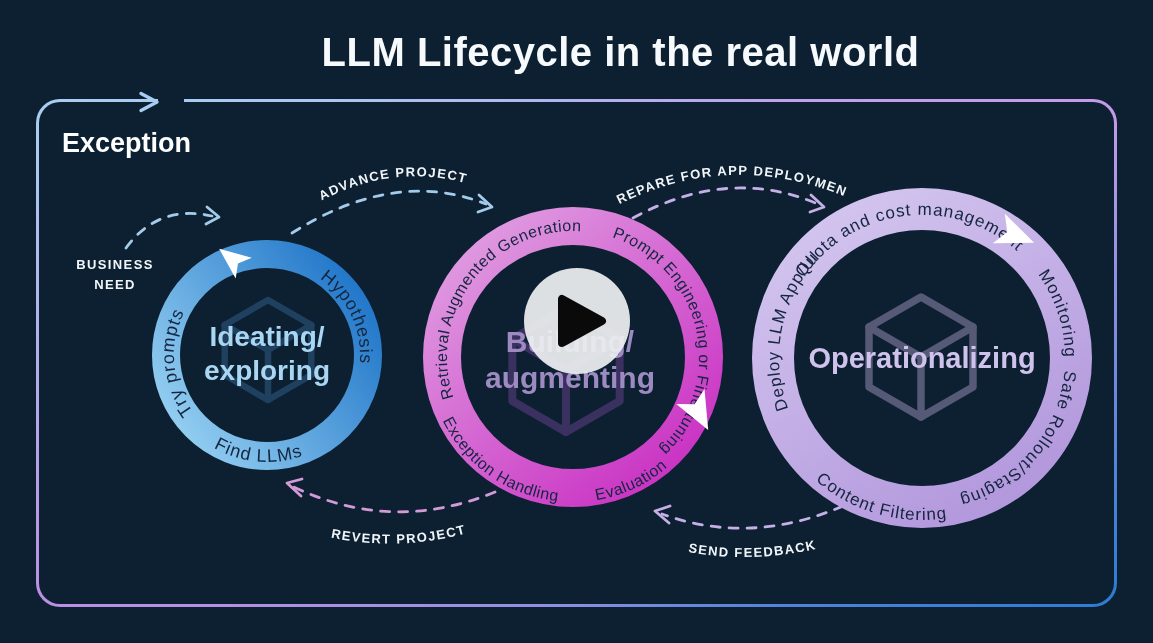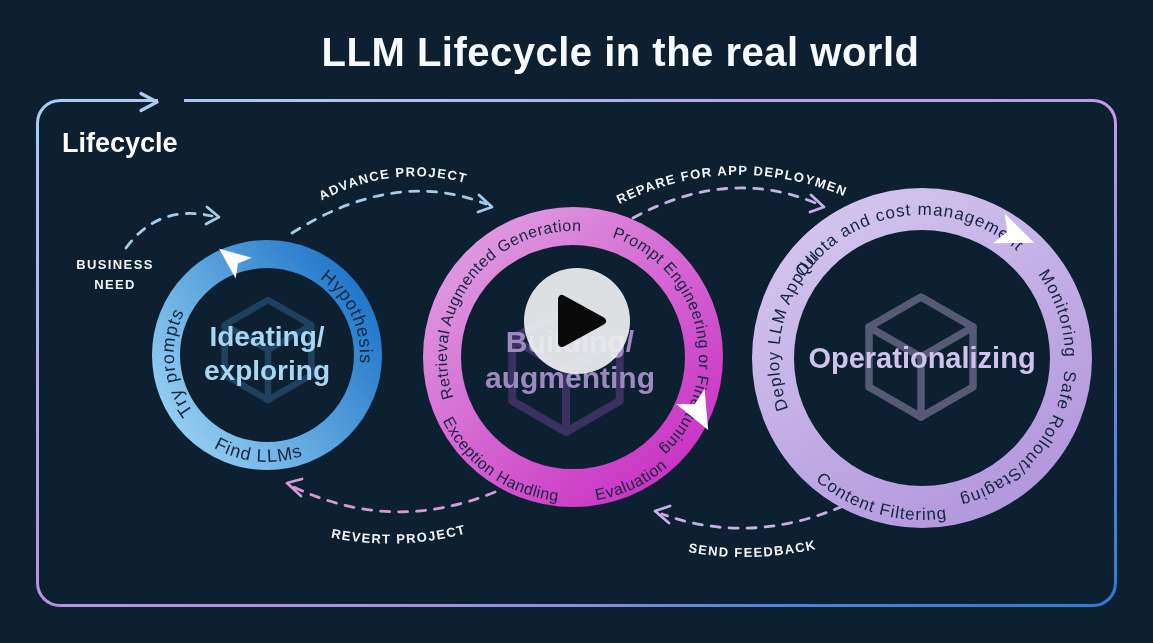--- a/index.html
+++ b/index.html
@@ -25,21 +25,21 @@
 <body>
 
 <div class="stage-wrap">
 
   <div class="page-title">LLM Lifecycle in the real world</div>
 
   <div class="board">
     <div class="board-inner"></div>
   </div>
 
-  <div class="managing-label">Lifecycle</div>
+  <div class="managing-label">Exception</div>
 
   <svg class="overlay" width="1153" height="643" viewBox="0 0 1153 643" xmlns="http://www.w3.org/2000/svg" xmlns:xlink="http://www.w3.org/1999/xlink">
     <defs>
       <linearGradient id="g1" x1="0" y1="0.85" x2="1" y2="0.15">
         <stop offset="0" stop-color="#96d0f2"></stop>
           <stop offset="1" stop-color="#1e74c8"></stop>
       </linearGradient>
       <linearGradient id="g2" x1="0.05" y1="0" x2="0.9" y2="1">
         <stop offset="0" stop-color="#e0a0e2"></stop>
           <stop offset="1" stop-color="#c92ec2"></stop>

